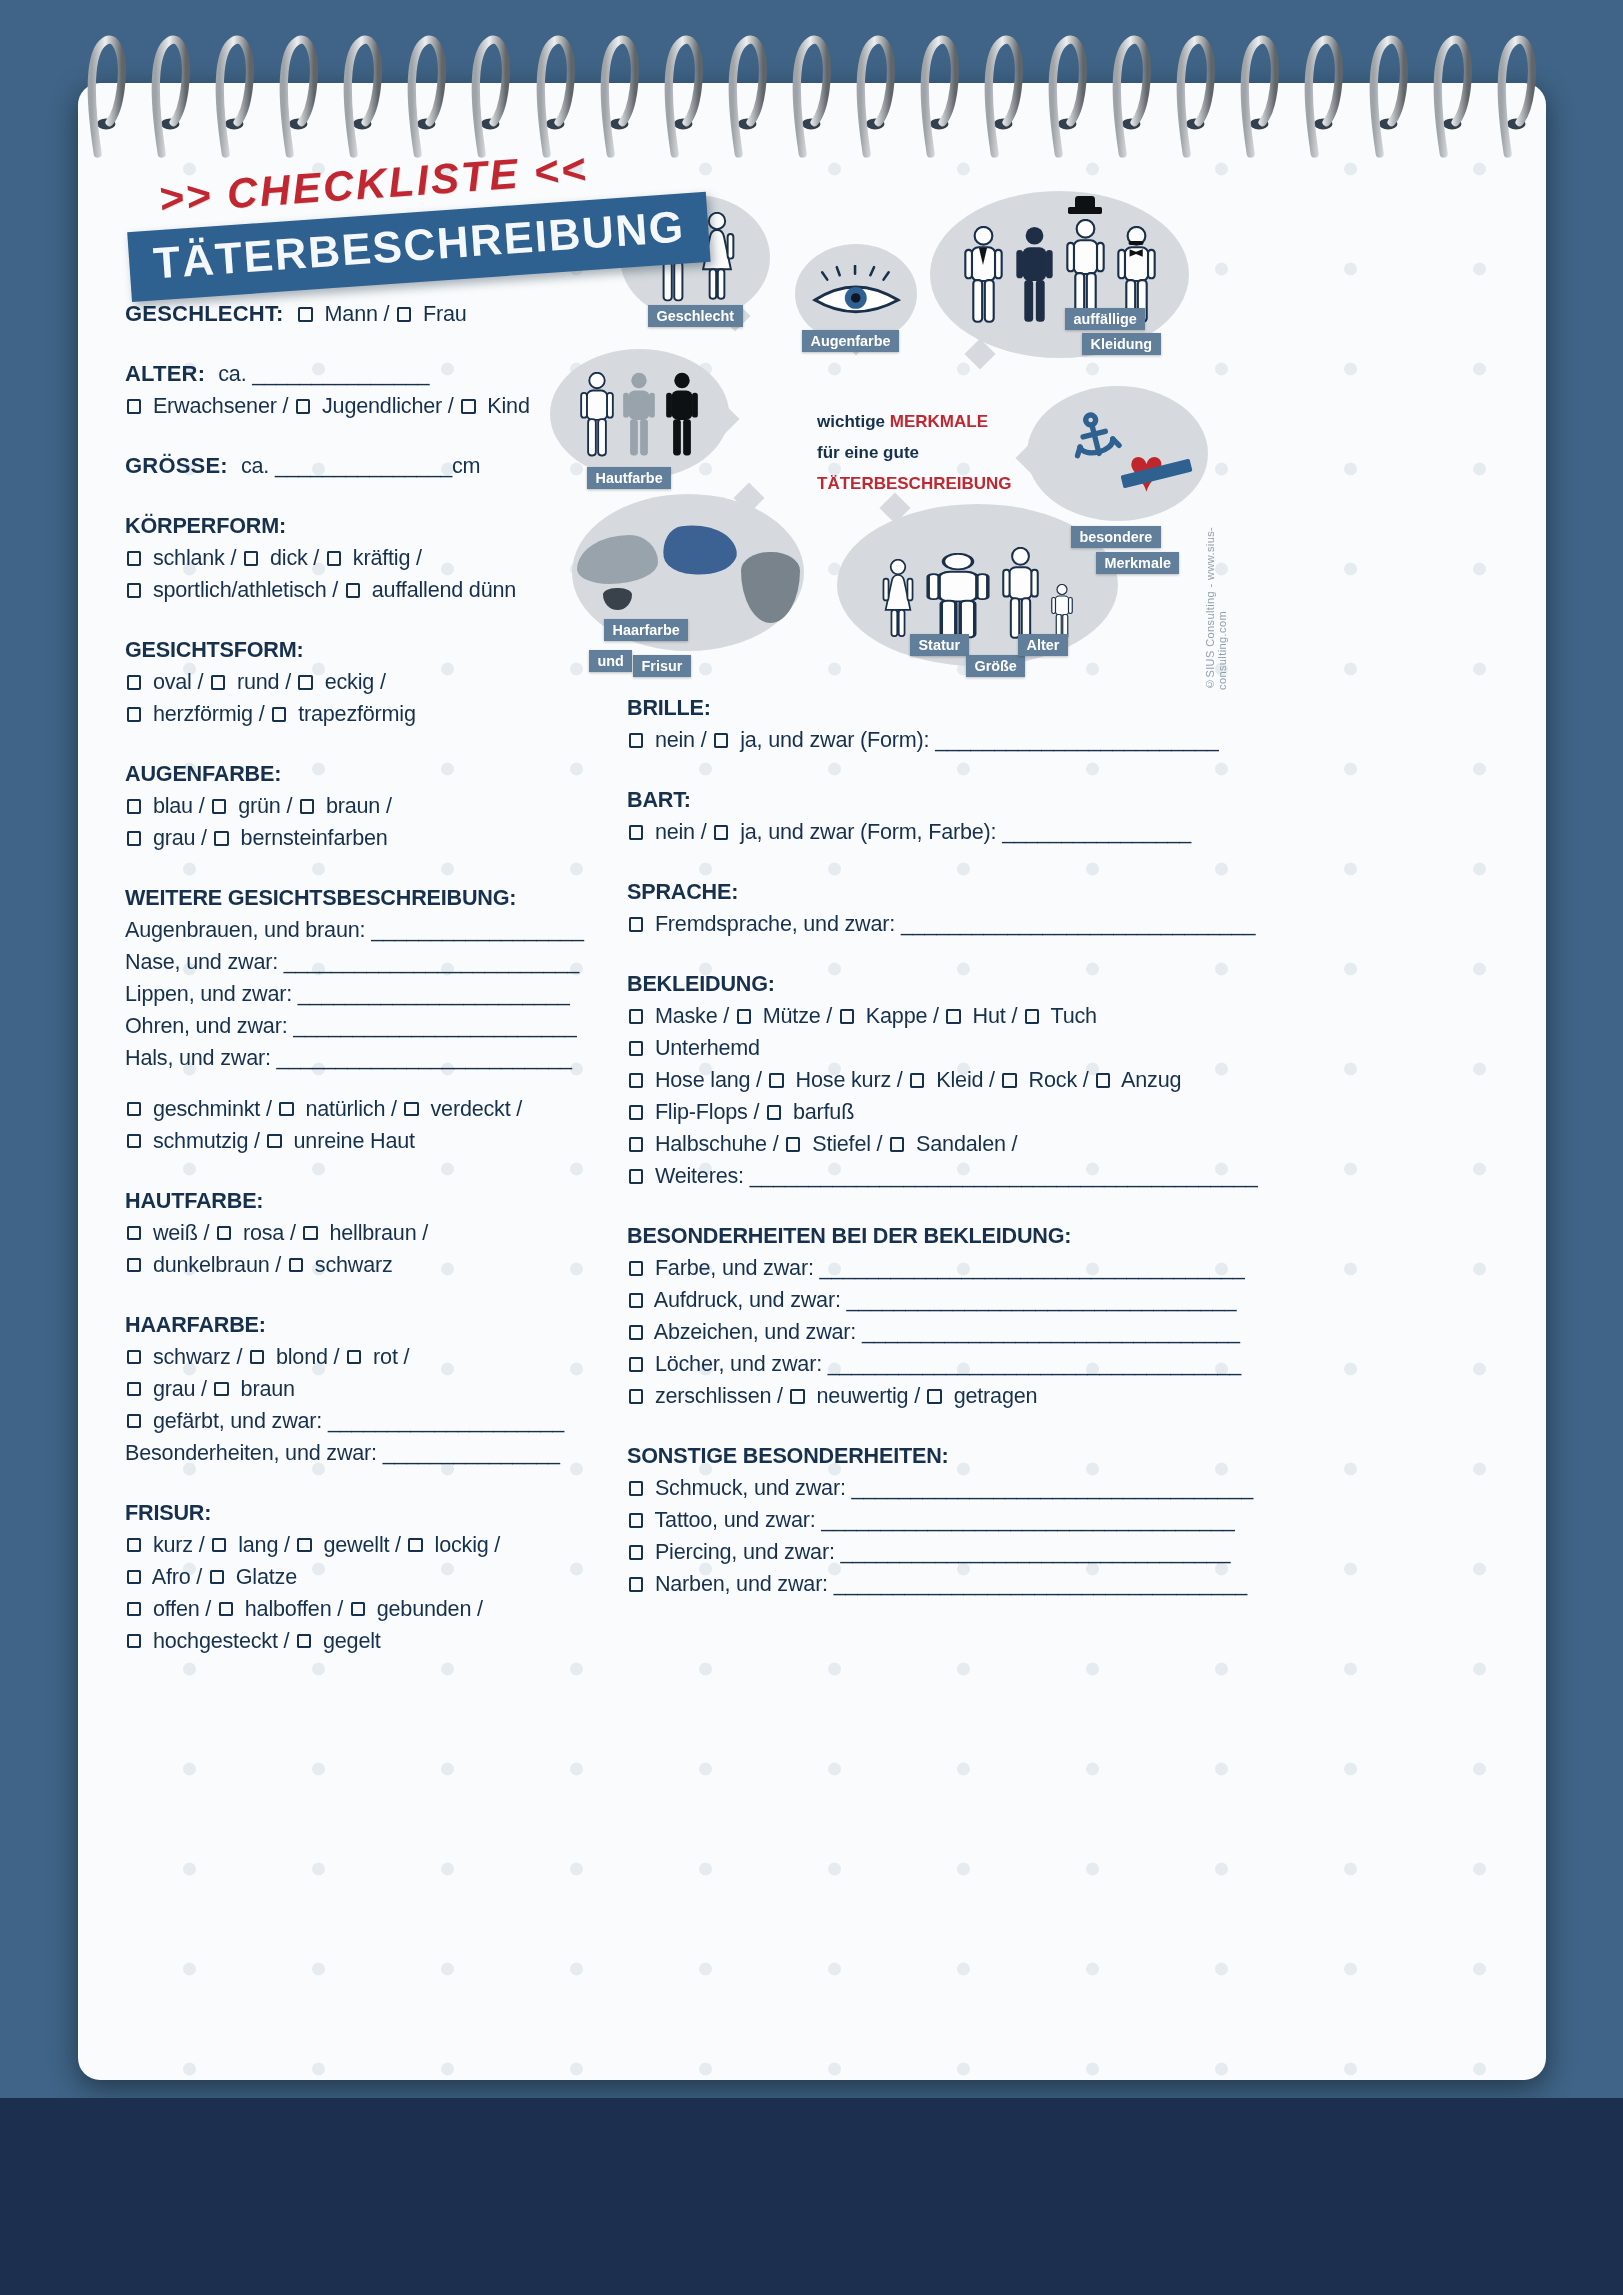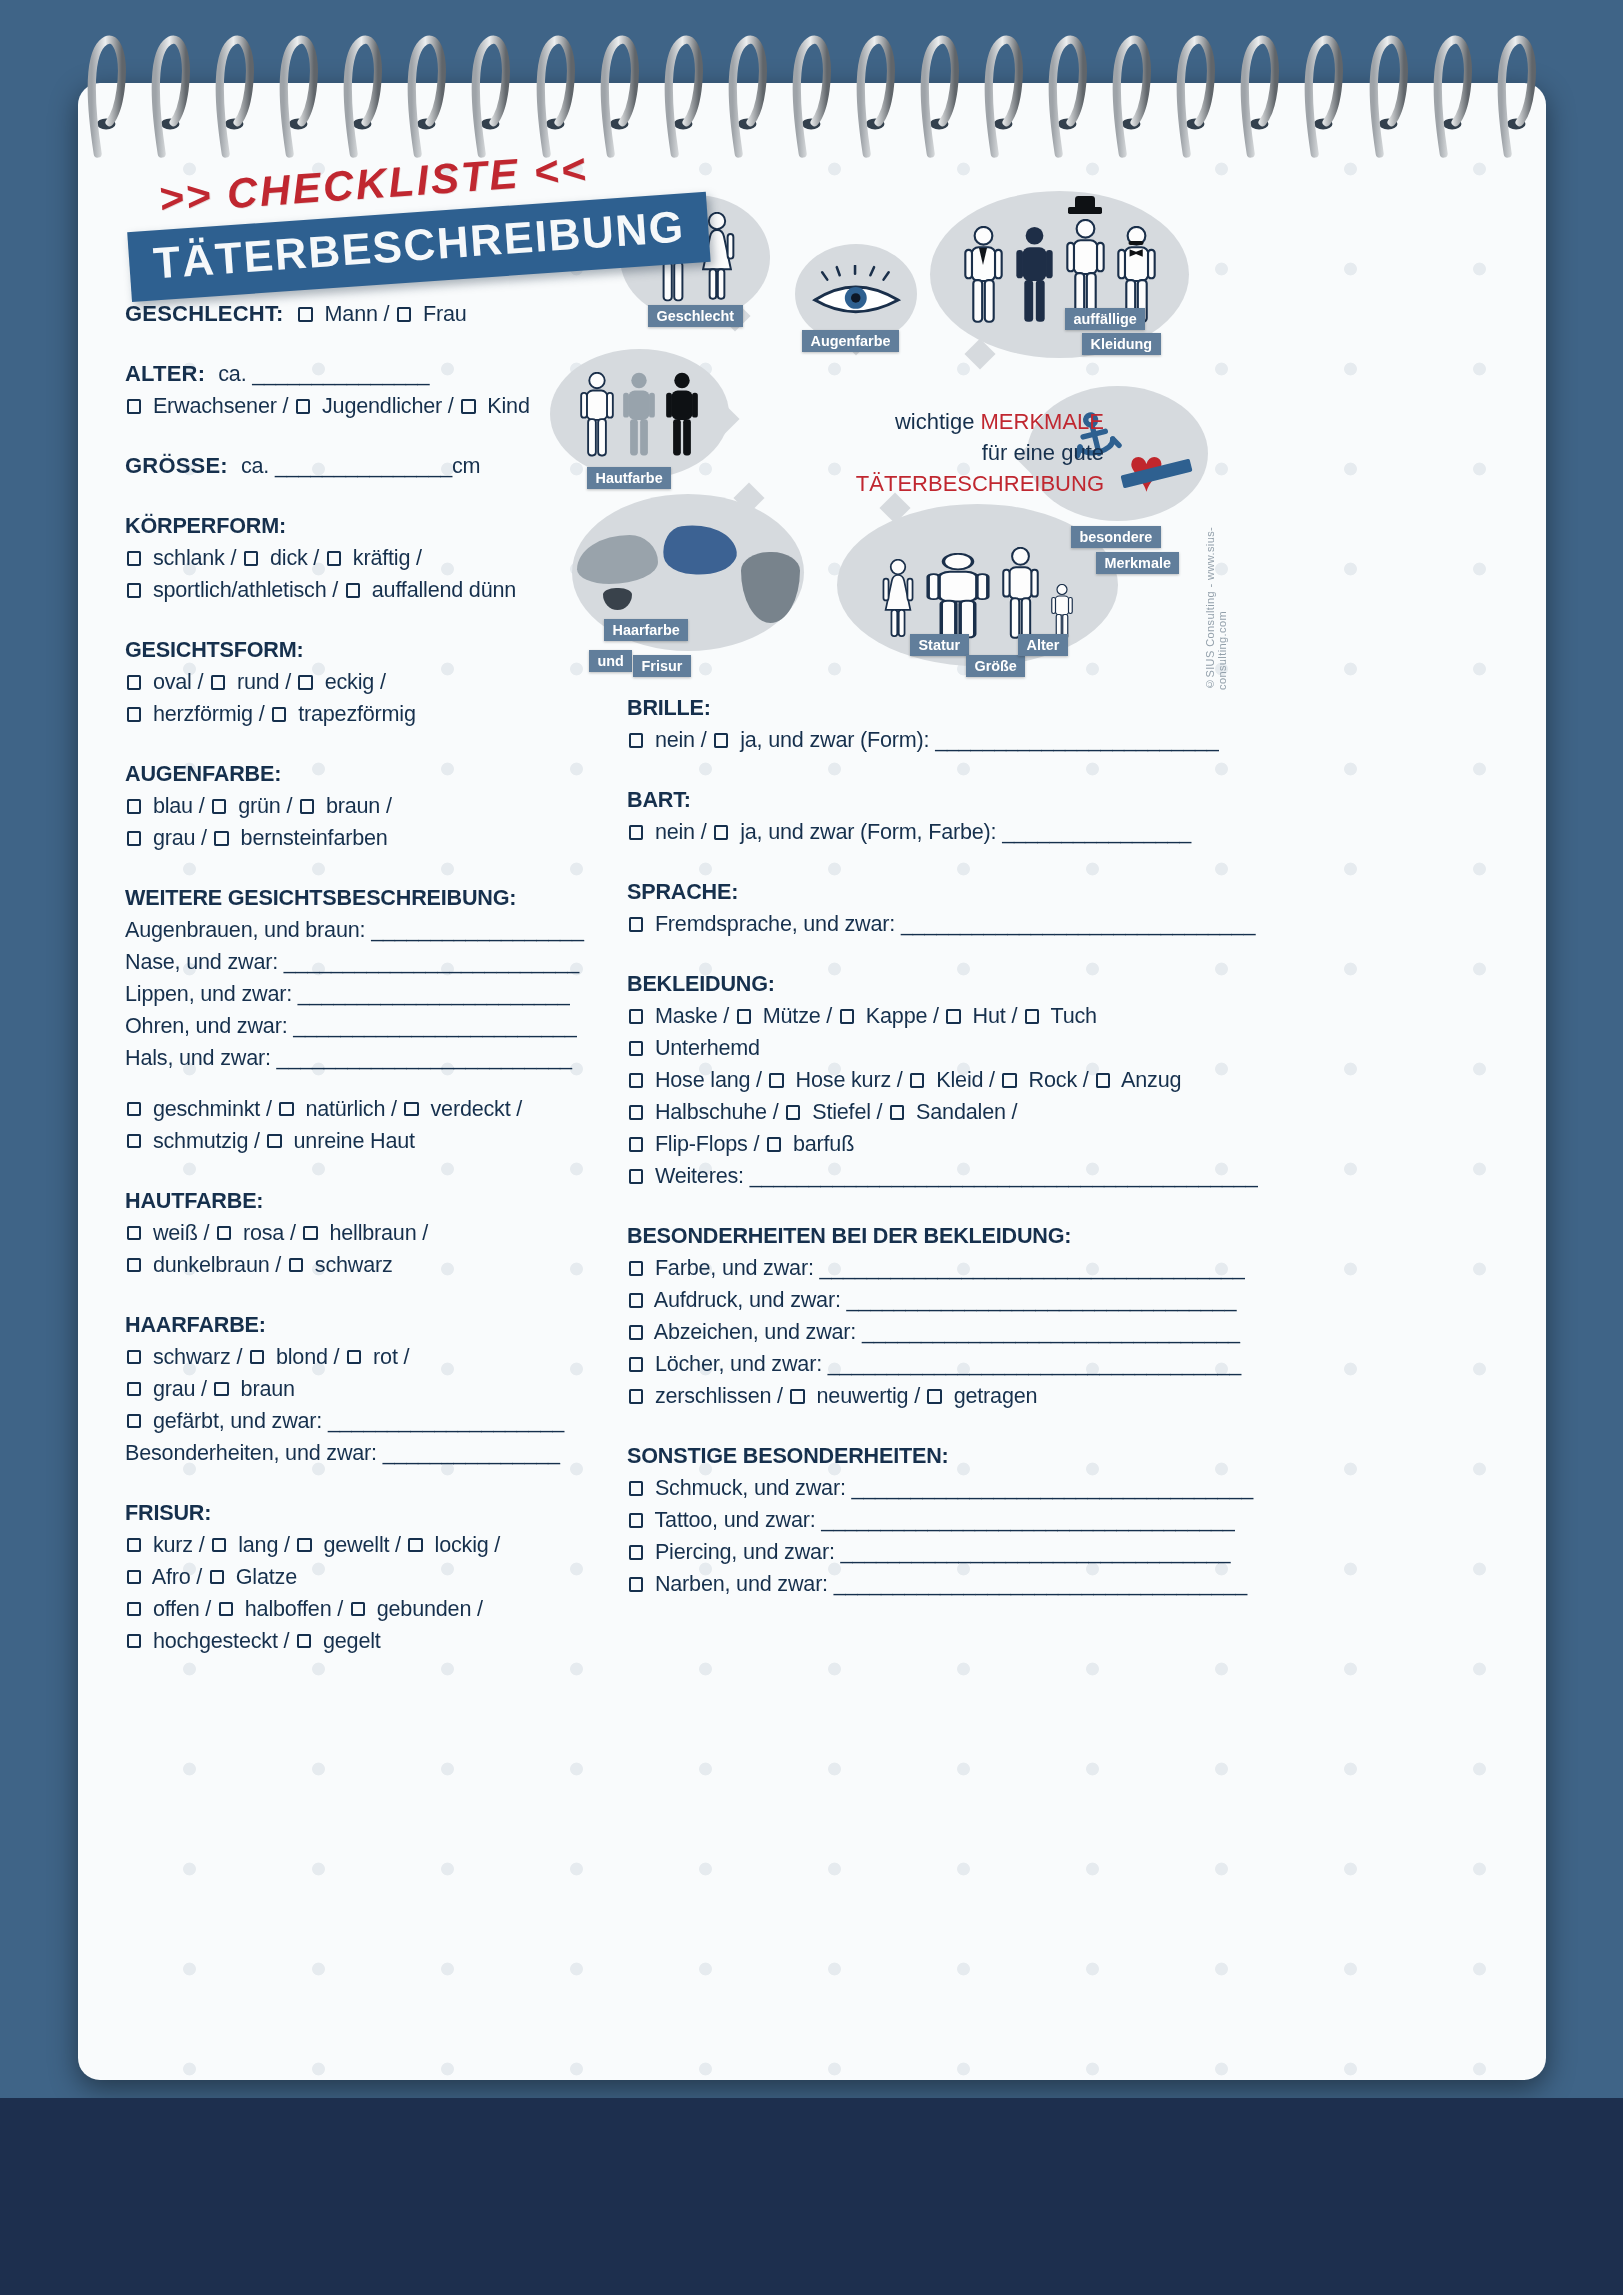--- a/index.html
+++ b/index.html
@@ -29,21 +29,21 @@
   .cb{display:inline-block;width:14.4px;height:14.4px;border:2.5px solid #16304d;border-radius:1.7px;margin:0 6px 0 1.7px;vertical-align:-0.8px}
 
   
   .infographic{position:absolute;left:548px;top:188px;width:676px;height:502px;z-index:2}
   .bubble{position:absolute;background:#d6dade;border-radius:50%;display:flex;align-items:center;justify-content:center;gap:8.5px}
   .bubble::after{content:"";position:absolute;width:22px;height:22px;background:#d6dade;transform:rotate(45deg)}
   .tail-br::after{right:24px;bottom:-6.8px}.tail-bl::after{left:39px;bottom:-6.8px}
   .tail-b::after{left:calc(50% - 11px);bottom:-6.8px}.tail-r::after{right:-6.8px;top:45%}
   .tail-l::after{left:-6.8px;top:45%}.tail-tr::after{right:44px;top:-6.8px}.tail-tl::after{left:47px;top:-6.8px}
   .tag{position:absolute;background:#617e9b;color:#fff;font-size:14.4px;font-weight:bold;padding:2.5px 8.5px 3.4px;border-radius:0;white-space:nowrap;z-index:4;box-shadow:0 0.8px 2.5px rgba(0,0,0,.25)}
-  .center-text{position:absolute;left:269px;top:218px;width:287px;text-align:right;font-size:22px;font-weight:normal;color:#16304d;line-height:31px;z-index:3}
+  .center-text{position:absolute;left:269px;top:218px;width:287px;text-align:left;font-size:17px;font-weight:bold;color:#16304d;line-height:31px;z-index:3}
   .center-text .red{color:#c02730}
   .copyright{position:absolute;left:656px;top:265px;writing-mode:vertical-rl;transform:rotate(180deg);font-size:11px;color:#93a0ab;letter-spacing:0.4px;z-index:3}
 
   .pp{display:block}
   .pp-outline use{fill:#fdfdfd;stroke:#1a2f4a;stroke-width:2.4}
   .pp-gray use{fill:#98a3ac}
   .pp-black use{fill:#0e1114}
   .pp-navy use{fill:#1e2e47}
   .pw{position:relative}
   .tie{position:absolute;left:50%;top:22px;transform:translateX(-50%);width:0;height:0;border-left:4.2px solid transparent;border-right:4.2px solid transparent;border-top:17px solid #10141a}
@@ -392,22 +392,22 @@
     </div>
     <div class="section">
       <div class="sec-title line">SPRACHE:</div>
       <div class="line"><span class="cb"></span> Fremdsprache, und zwar: ______________________________</div>
     </div>
     <div class="section">
       <div class="sec-title line">BEKLEIDUNG:</div>
       <div class="line"><span class="cb"></span> Maske / <span class="cb"></span> Mütze / <span class="cb"></span> Kappe / <span class="cb"></span> Hut / <span class="cb"></span> Tuch</div>
       <div class="line"><span class="cb"></span> Unterhemd</div>
       <div class="line"><span class="cb"></span> Hose lang / <span class="cb"></span> Hose kurz / <span class="cb"></span> Kleid / <span class="cb"></span> Rock / <span class="cb"></span> Anzug</div>
+      <div class="line"><span class="cb"></span> Flip-Flops / <span class="cb"></span> barfuß</div>
       <div class="line"><span class="cb"></span> Halbschuhe / <span class="cb"></span> Stiefel / <span class="cb"></span> Sandalen /</div>
-      <div class="line"><span class="cb"></span> Flip-Flops / <span class="cb"></span> barfuß</div>
       <div class="line"><span class="cb"></span> Weiteres: ___________________________________________</div>
     </div>
     <div class="section">
       <div class="sec-title line">BESONDERHEITEN BEI DER BEKLEIDUNG:</div>
       <div class="line"><span class="cb"></span> Farbe, und zwar: ____________________________________</div>
       <div class="line"><span class="cb"></span> Aufdruck, und zwar: _________________________________</div>
       <div class="line"><span class="cb"></span> Abzeichen, und zwar: ________________________________</div>
       <div class="line"><span class="cb"></span> Löcher, und zwar: ___________________________________</div>
       <div class="line"><span class="cb"></span> zerschlissen / <span class="cb"></span> neuwertig / <span class="cb"></span> getragen</div>
     </div>

